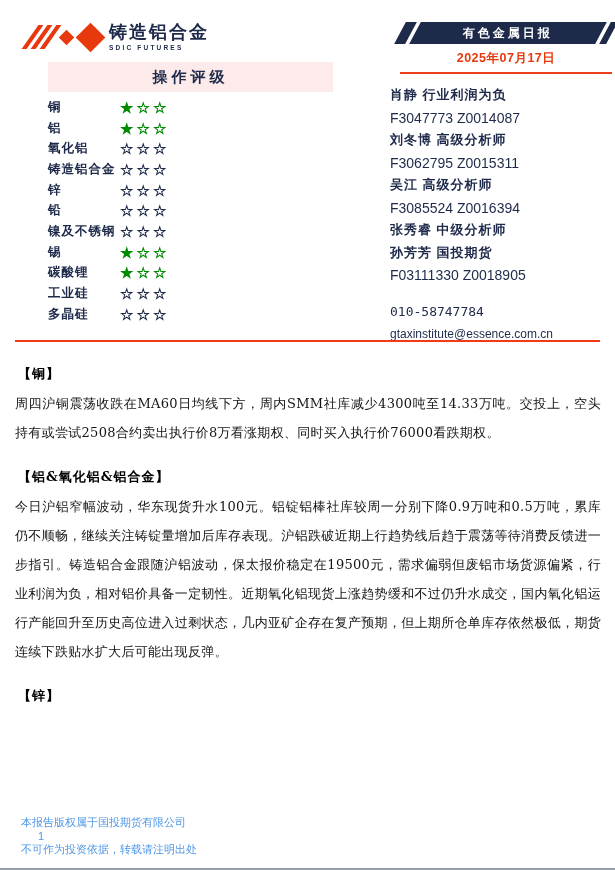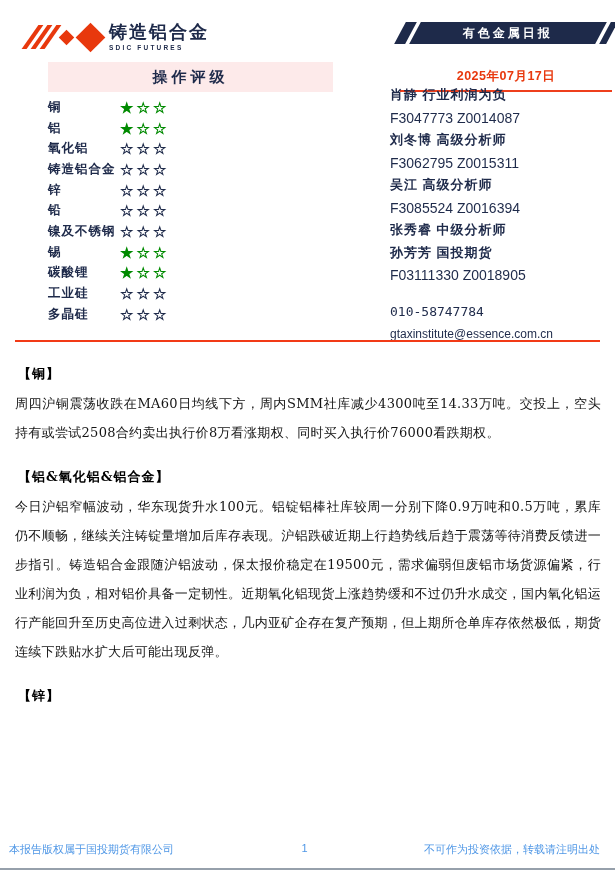--- a/index.html
+++ b/index.html
@@ -20,21 +20,21 @@
   .brand-en{font-size:6.5px;font-weight:bold;color:#1e2a4a;letter-spacing:2.2px;margin-top:3px;}
 
   
   .banner-area{position:absolute;left:400px;top:22px;width:212px;border-bottom:2px solid #ee3f1c;padding-bottom:5px;}
   .banner{display:flex;align-items:stretch;height:22px;}
   .banner-accent{background:#1e2a4a;transform:skewX(-28deg);}
   .banner-accent.left{width:11px;margin-right:4px;}
   .banner-accent.right{width:7px;margin-left:4px;}
   .banner-main{flex:1;background:#1e2a4a;transform:skewX(-28deg);display:flex;align-items:center;justify-content:center;}
   .banner-main span{transform:skewX(28deg);color:#ffffff;font-size:12px;font-weight:bold;letter-spacing:3px;}
-  .report-date{margin-top:24px;text-align:center;color:#e8380d;font-size:12.5px;font-weight:bold;letter-spacing:0.5px;}
+  .report-date{margin-top:6px;text-align:center;color:#e8380d;font-size:12.5px;font-weight:bold;letter-spacing:0.5px;}
 
   
   .ratings{position:absolute;left:30px;top:62px;width:285px;margin-left:18px;}
   .ratings-title{background:#fdeaea;height:30px;line-height:30px;text-align:center;
     color:#1e2a4a;font-size:15px;font-weight:bold;letter-spacing:4px;}
   .ratings ul{list-style:none;margin:5px 0 0;padding:0;}
   .ratings li{display:flex;align-items:center;height:20.7px;}
   .rating-label{min-width:72px;color:#1e2a4a;font-size:12.5px;font-weight:bold;letter-spacing:1px;}
   .rating-stars{font-size:15px;letter-spacing:3px;line-height:1;font-weight:bold;}
   .rating-stars.green{color:#008a00;}
@@ -53,22 +53,22 @@
 
   
   .main-content{position:absolute;top:352px;left:15px;right:14px;}
   .section-heading{font-family:"DejaVu Serif",serif;font-size:13px;font-weight:bold;color:#000000;
     margin:21px 0 0;padding-left:3px;letter-spacing:1px;}
   .section-heading.first{margin-top:13px;}
   .section-body{font-family:"DejaVu Serif",serif;font-size:13px;color:#141414;line-height:29px;
     text-align:justify;margin:6px 0 0;letter-spacing:0.3px;}
 
   
-  .footer{position:absolute;left:9px;right:15px;bottom:11px;display:flex;align-items:flex-start;
-    color:#4f97e6;font-size:11px;}
+  .footer{position:absolute;left:21px;right:15px;bottom:11px;display:flex;align-items:flex-start;
+    color:#4f97e6;font-size:11px;flex-direction:column;}
   .footer .f-left{flex:1;text-align:left;}
   .footer .f-page{width:40px;text-align:center;}
   .footer .f-right{flex:1;text-align:right;}
 </style>
 </head>
 <body>
 
 <div class="page">
 
   <div class="logo">

